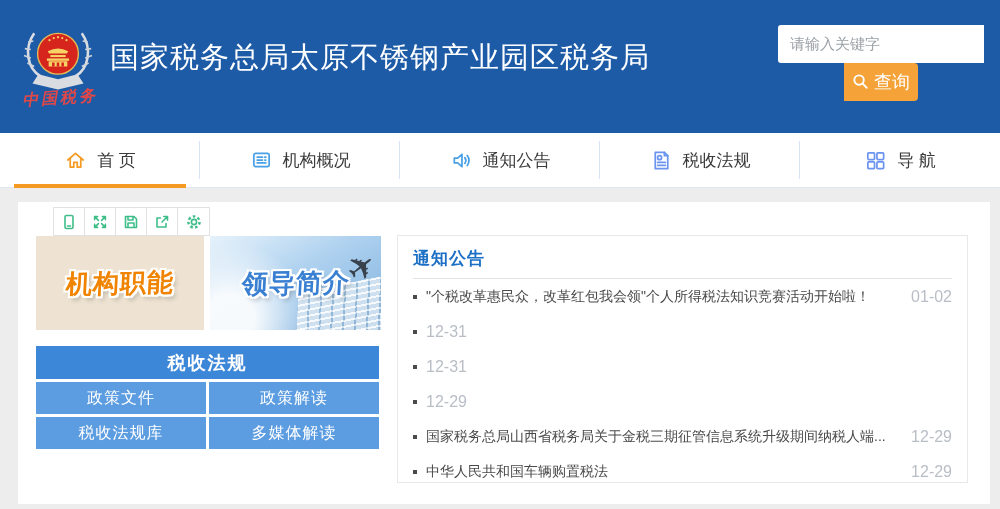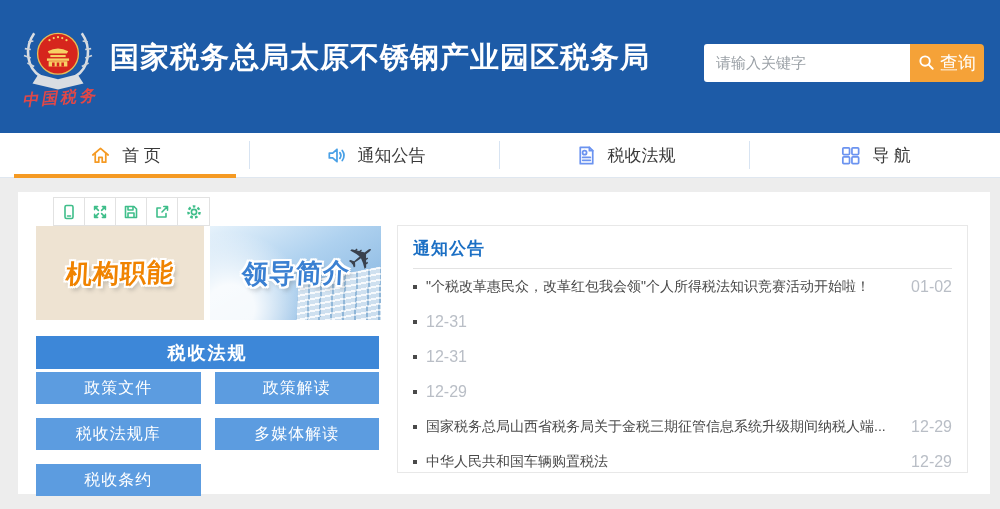--- a/index.html
+++ b/index.html
@@ -11,35 +11,35 @@
   
   .site-header {
     height:133px; background:var(--header_blue,#1d5ba7);
     display:flex; align-items:center; position:relative; padding-left:14px;
   }
   .logo { width:92px; text-align:center; margin-right:4px; cursor:pointer; }
   .logo-caption {
     color:#e04848; font-family:"DejaVu Serif",serif; font-style:italic; font-weight:bold;
     font-size:16px; letter-spacing:3px; transform:rotate(-4deg); margin-top:-4px; white-space:nowrap;
   }
-  .site-title { color:#fff; font-size:29px; font-weight:bold; letter-spacing:1px; margin-top:-18px; }
-  .search-bar { margin-left:auto; margin-right:16px; display:flex; align-items:center; margin-top:-8px; }
+  .site-title { color:#fff; font-size:29px; font-weight:normal; letter-spacing:1px; margin-top:-18px; }
+  .search-bar { margin-left:auto; margin-right:16px; display:flex; align-items:center; margin-top:-8px;flex-direction:column; }
   .search-input {
     width:206px; height:38px; border:none; outline:none; padding:0 12px; font-size:15px;
     border-radius:3px 0 0 3px; font-family:inherit; color:#333;
   }
   .search-input::placeholder { color:#9aa0a6; }
   .search-button {
     width:74px; height:38px; border:none; background:var(--button_orange,#f5a238); color:#fff;
     font-size:18px; border-radius:0 4px 4px 0; display:flex; align-items:center; justify-content:center;
     gap:5px; cursor:pointer; font-family:inherit;
   }
   
   .main-nav {
-    height:45px; background:#fff; display:flex; border-bottom:1px solid #dfe7f0;
+    height:55px; background:#fff; display:flex; border-bottom:1px solid #dfe7f0;
   }
   .nav-item {
     flex:1; display:flex; align-items:center; justify-content:center; gap:10px;
     position:relative; cursor:pointer; font-size:17px; color:#3a3a3a;
   }
   .nav-item:not(:last-child)::after {
     content:""; position:absolute; right:0; top:8px; bottom:8px; width:1px; background:#d8e4f2;
   }
   .nav-item.active::before {
     content:""; position:absolute; left:14px; right:14px; bottom:-1px; height:4px;
@@ -102,21 +102,21 @@
       repeating-linear-gradient(90deg, rgba(255,255,255,.55) 0 10px, rgba(140,175,205,.25) 10px 12px),
       repeating-linear-gradient(0deg, rgba(255,255,255,.85) 0 2px, rgba(150,185,215,.55) 2px 6px);
     transform:skewY(-14deg) rotate(3deg);
   }
   
   .regs { margin-top:16px; width:343px; }
   .regs-header {
     height:33px; background:var(--regs_header_blue,#3d87d8); color:#fff; font-weight:bold;
     font-size:18px; display:flex; align-items:center; justify-content:center; letter-spacing:2px;
   }
-  .regs-grid { display:grid; grid-template-columns:1fr 1fr; gap:14px; margin-top:3px; }
+  .regs-grid { display:grid; grid-template-columns:1fr 1fr; gap:3px; margin-top:3px; }
   .reg-link {
     height:32px; background:var(--regs_cell_blue,#5c9ce0); color:#fff; font-size:16px;
     display:flex; align-items:center; justify-content:center; text-decoration:none;
     letter-spacing:1px; cursor:pointer;
   }
   
   .notices {
     position:absolute; left:379px; top:33px; width:571px; height:248px;
     border:1px solid #e8e8e8; background:#fff;
   }
@@ -192,20 +192,27 @@
   <nav class="main-nav">
     <div class="nav-item active">
       <svg class="nav-icon ic-orange" viewBox="0 0 24 24" fill="none" stroke="currentColor" stroke-width="1.8" stroke-linecap="round" stroke-linejoin="round">
         <path d="M4 11.5 L12 4.5 L20 11.5"></path>
         <path d="M6.5 9.8 V19 H10.2 V14 H13.8 V19 H17.5 V9.8"></path>
       </svg>
       <span>首 页</span>
     </div>
     <div class="nav-item">
       <svg class="nav-icon ic-blue" viewBox="0 0 24 24" fill="none" stroke="currentColor" stroke-width="1.8" stroke-linecap="round" stroke-linejoin="round">
+        <rect x="4" y="4.5" width="16" height="14" rx="2"></rect>
+        <path d="M7.5 8.5 H13 M7.5 11.5 H13 M7.5 14.5 H16.5 M15.5 8.5 H16.5 M15.5 11.5 H16.5"></path>
+      </svg>
+      <span>机构概况</span>
+    </div>
+    <div class="nav-item">
+      <svg class="nav-icon ic-blue" viewBox="0 0 24 24" fill="none" stroke="currentColor" stroke-width="1.8" stroke-linecap="round" stroke-linejoin="round">
         <path d="M4.5 9.5 H8 L12.5 5.5 V18.5 L8 14.5 H4.5 Z"></path>
         <path d="M15.5 9 q2.2 3 0 6"></path>
         <path d="M18 6.8 q3.8 5.2 0 10.4"></path>
       </svg>
       <span>通知公告</span>
     </div>
     <div class="nav-item">
       <svg class="nav-icon ic-indigo" viewBox="0 0 24 24" fill="none" stroke="currentColor" stroke-width="1.8" stroke-linecap="round" stroke-linejoin="round">
         <path d="M5.5 3.5 H15 L18.5 7 V20.5 H5.5 Z"></path>
         <path d="M15 3.5 V7 H18.5"></path>
@@ -276,21 +283,20 @@
           </a>
         </div>
 
         <div class="regs">
           <div class="regs-header">税收法规</div>
           <div class="regs-grid">
             <a class="reg-link">政策文件</a>
             <a class="reg-link">政策解读</a>
             <a class="reg-link">税收法规库</a>
             <a class="reg-link">多媒体解读</a>
-            <a class="reg-link">税收条约</a>
           </div>
         </div>
       </div>
 
       <section class="notices">
         <h2 class="notices-title">通知公告</h2>
         <div class="notices-divider"></div>
         <ul class="notice-list">
           <li class="notice-item">
             <span class="bullet"></span>

